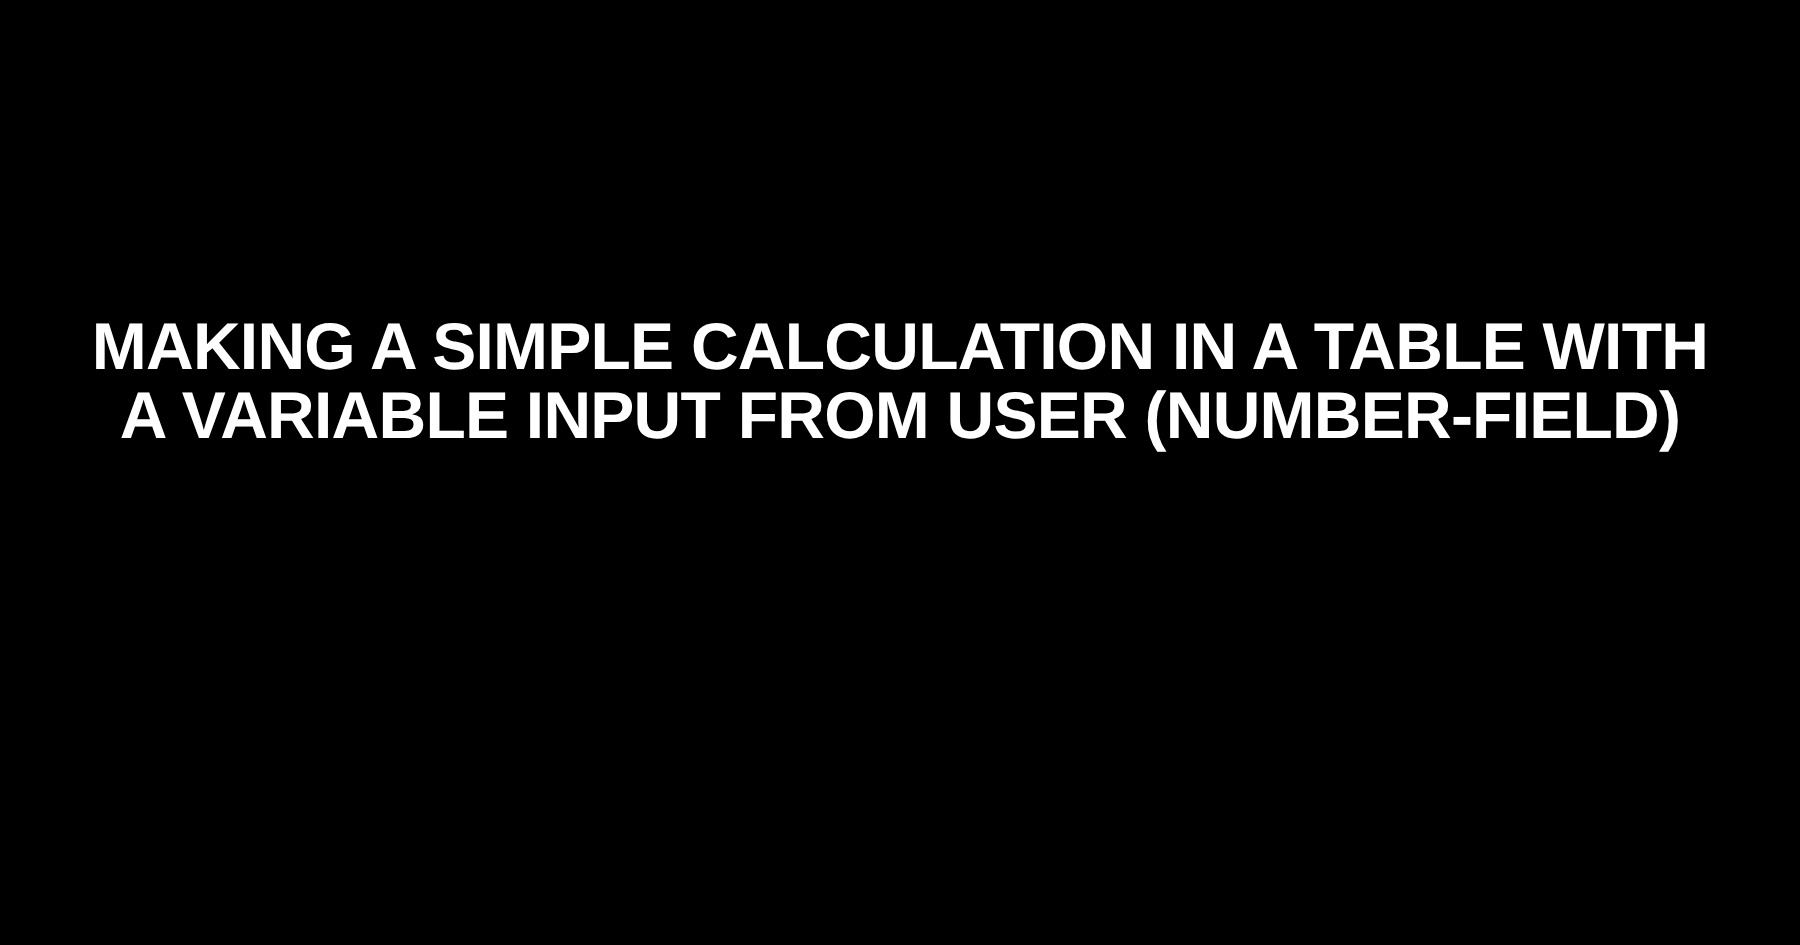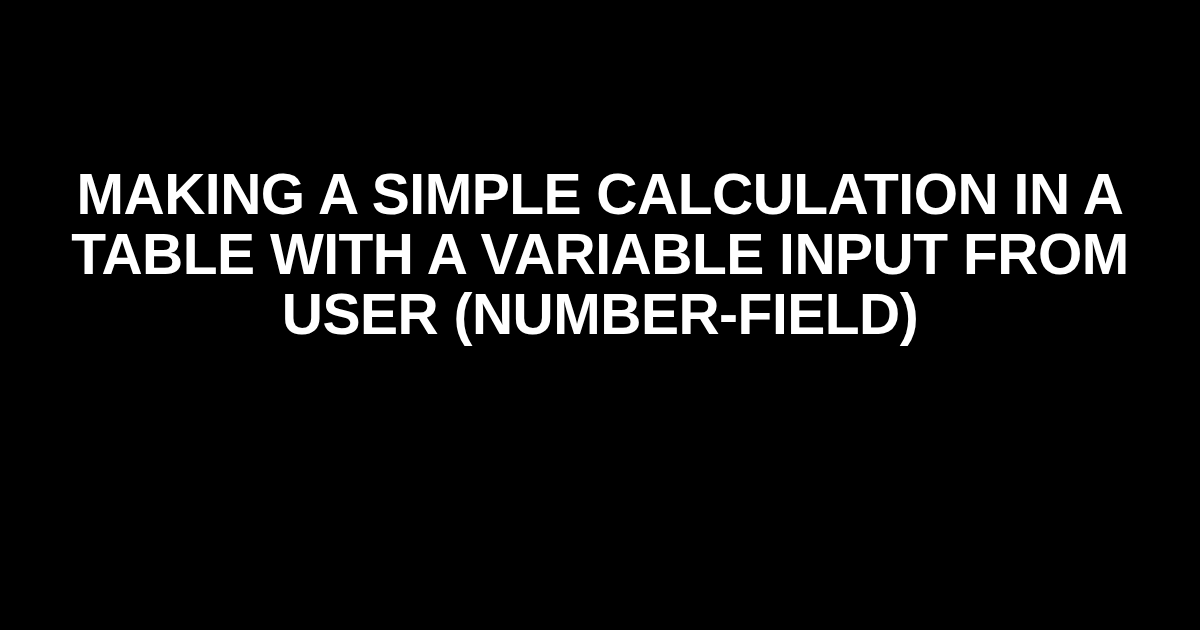--- a/index.html
+++ b/index.html
@@ -14,21 +14,21 @@
       display: flex;
       align-items: center;
       justify-content: center;
       overflow: hidden;
     }
     .title {
       color: #ffffff;
       font-family: 'Arial Narrow', 'Helvetica Neue Condensed', 'Impact', sans-serif;
       font-weight: 700;
       font-stretch: condensed;
-      font-size: 57px;
+      font-size: 44px;
       line-height: 1.05;
       text-align: center;
       text-transform: uppercase;
       letter-spacing: -0.5px;
       max-width: 1100px;
       margin-top: -120px;
     }
   </style>
 </head>
 <body>

